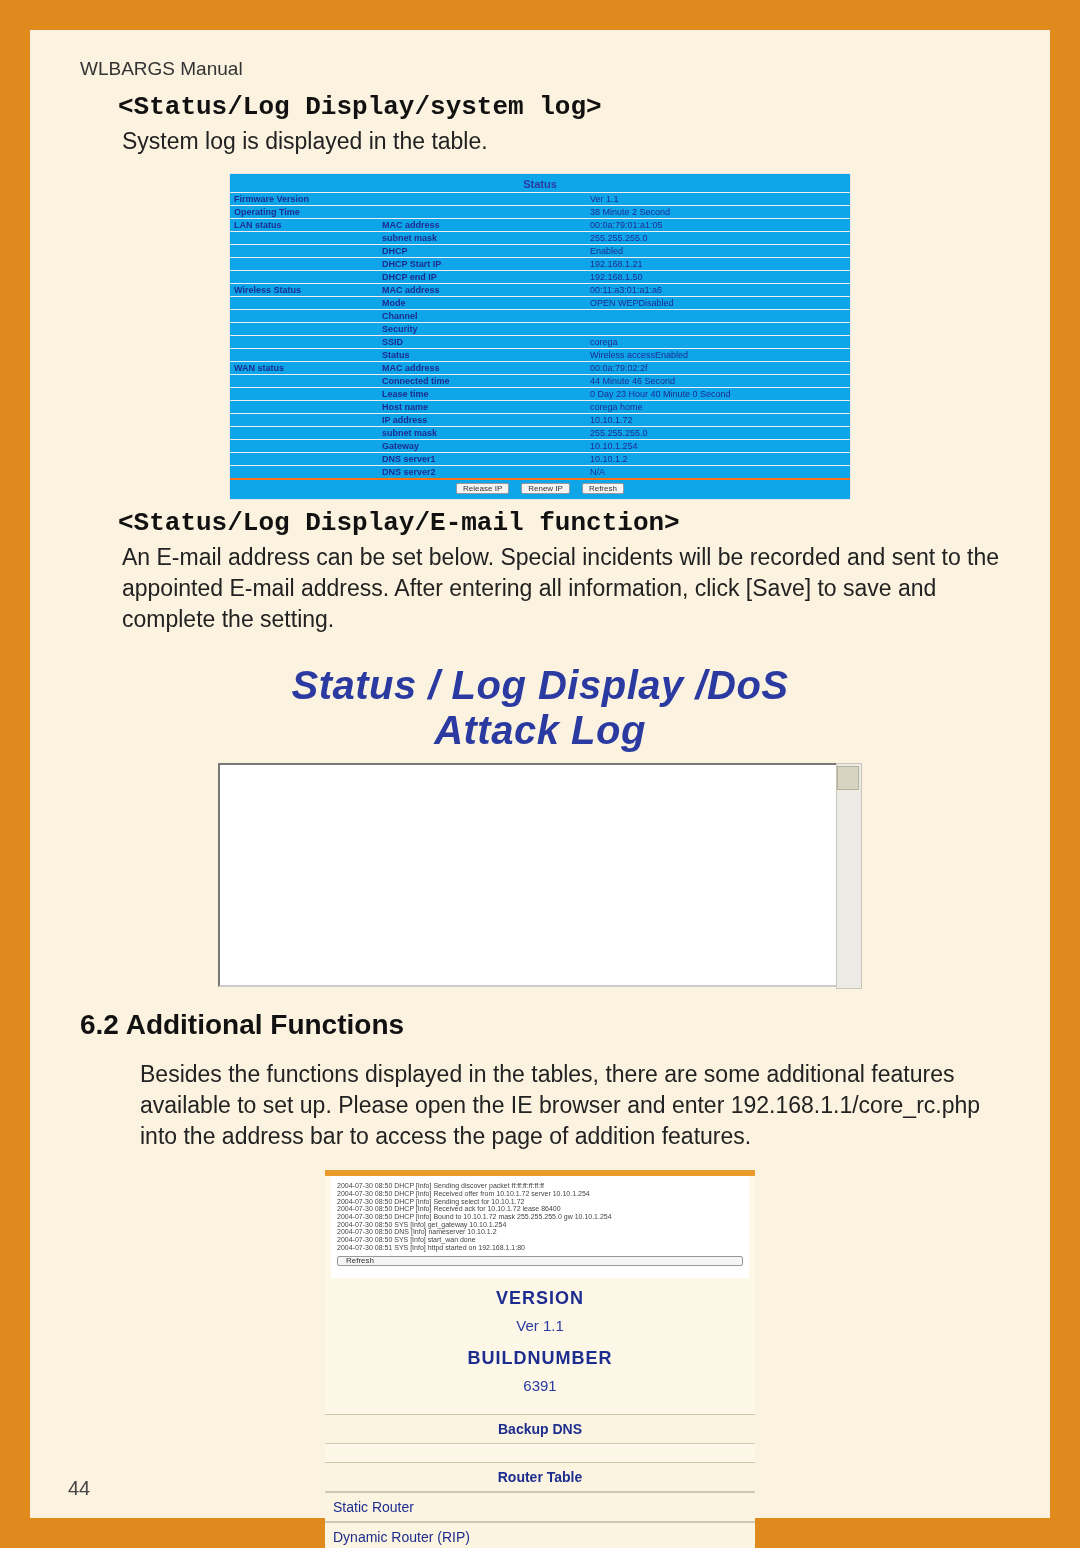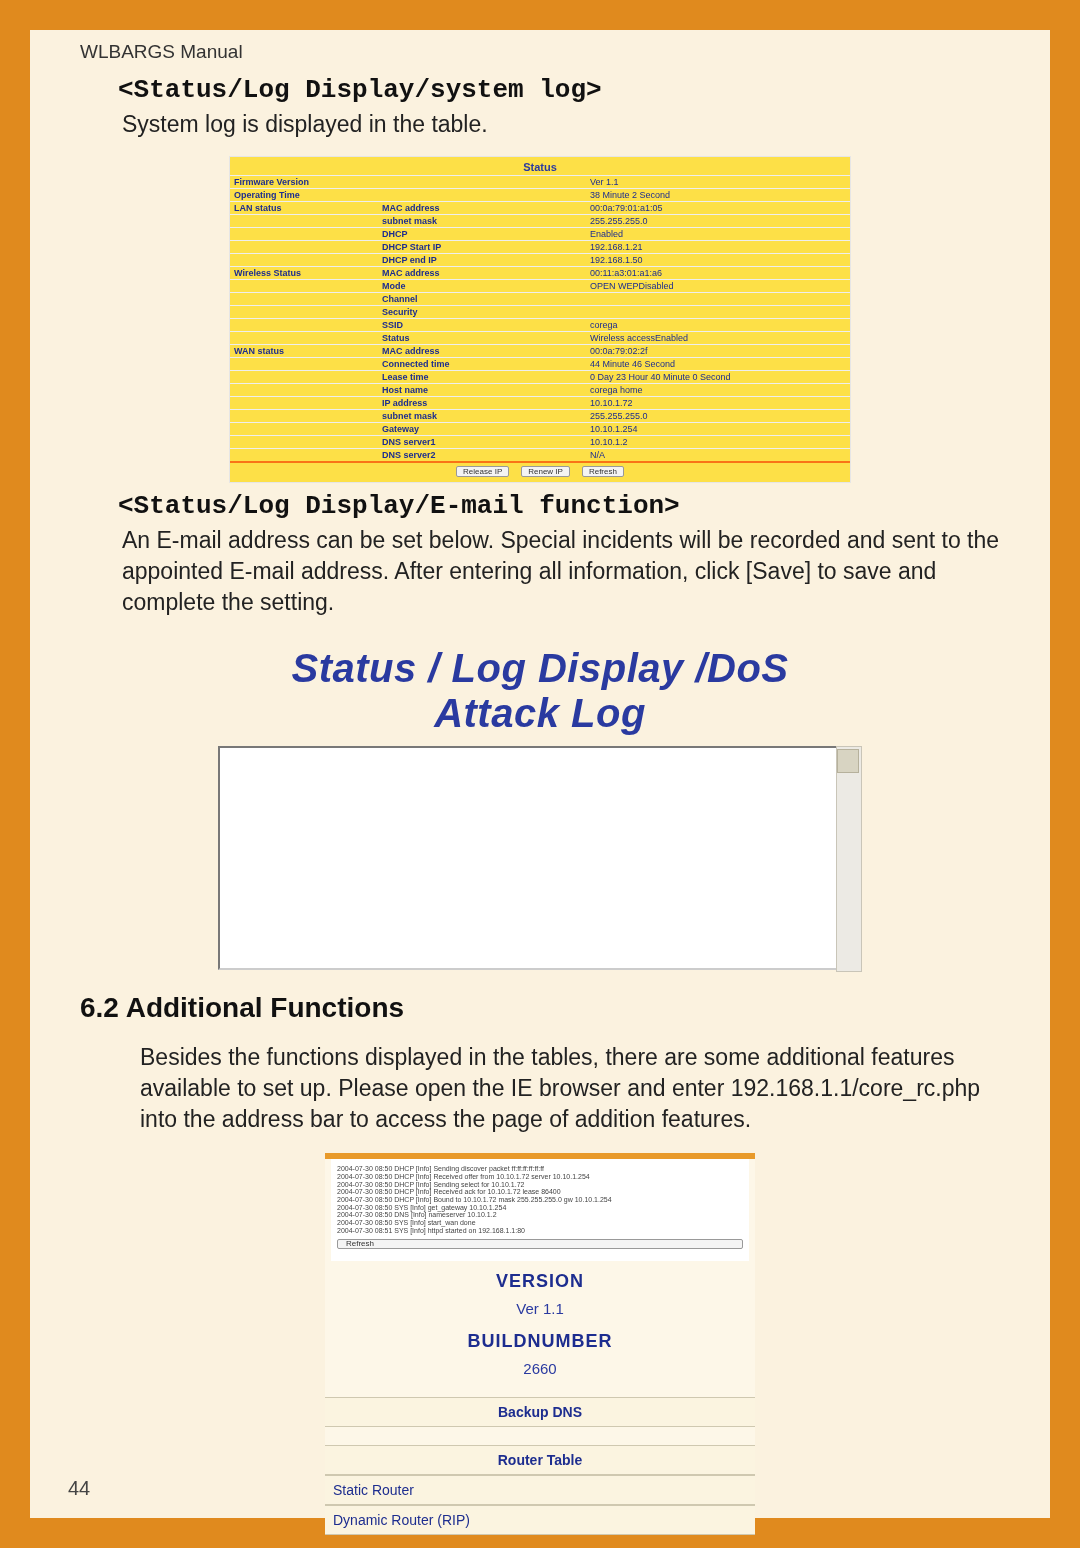--- a/index.html
+++ b/index.html
@@ -9,29 +9,29 @@
     font-family:"Segoe UI",Arial,sans-serif;
     color:#222;
     position:relative;
   }
   .page{
     position:absolute;
     left:30px;top:30px;
     width:1020px;height:1488px;
     background:#fbf2df;
     box-sizing:border-box;
-    padding:11px 50px 0 50px;
+    padding:28px 50px 0 50px;
   }
   .manual-label{font-size:19px;font-weight:400;color:#333;margin-bottom:12px;}
   .sec-title{font-size:26px;font-weight:700;color:#111;margin:8px 0 0 38px;font-family:Liberation Mono, monospace;}
   .sec-body{font-size:23px;color:#222;margin:4px 0 0 42px;line-height:1.35;}
   .h2{font-size:28px;font-weight:800;color:#111;margin:22px 0 18px 0;}
   .indent{margin-left:60px;}
   .status-table{
-    width:620px;margin:16px auto 5px auto;background:#fde047;
+    width:620px;margin:16px auto 5px auto;background:#0ea5e9;
     border:1px solid #e6e6e6;font-size:9px;color:#2a3aa0;
   }
   .status-title{text-align:center;color:#2a3aa0;font-weight:700;padding:4px 0 2px 0;font-size:11px;}
   .st-row{display:flex;border-top:1px solid #eee;}
   .st-c1{width:140px;font-weight:700;color:#1d2d8f;padding:1px 4px;}
   .st-c2{width:200px;color:#1d2d8f;padding:1px 4px;font-weight:bold;}
   .st-c3{flex:1;color:#1d2d8f;padding:1px 4px;}
   .st-btns{display:flex;gap:12px;justify-content:center;padding:3px 0 5px 0;border-top:2px solid #f97316;}
   .st-btn{border:1px solid #999;background:#f4f4f4;font-size:8px;padding:0 6px;color:#333;border-radius:2px;}
   .dos-title{
@@ -217,21 +217,21 @@
       2004-07-30 08:50  SYS   [Info] get_gateway 10.10.1.254<br>
       2004-07-30 08:50  DNS   [Info] nameserver 10.10.1.2<br>
       2004-07-30 08:50  SYS   [Info] start_wan done<br>
       2004-07-30 08:51  SYS   [Info] httpd started on 192.168.1.1:80</span>
       <span class="lower-btn">Refresh</span>
     </div>
     <div class="ver-block">
       <div class="ver-h">VERSION</div>
       <div class="ver-v">Ver 1.1</div>
       <div class="ver-h">BUILDNUMBER</div>
-      <div class="ver-v">2660</div>
+      <div class="ver-v">6391</div>
     </div>
     <div class="link-row link-head">Backup DNS</div>
     <div style="height:18px;"></div>
     <div class="link-row link-head">Router Table</div>
     <div class="link-row">Static Router</div>
     <div class="link-row">Dynamic Router (RIP)</div>
 
   </div>
 
   <div class="page-num">44</div>

